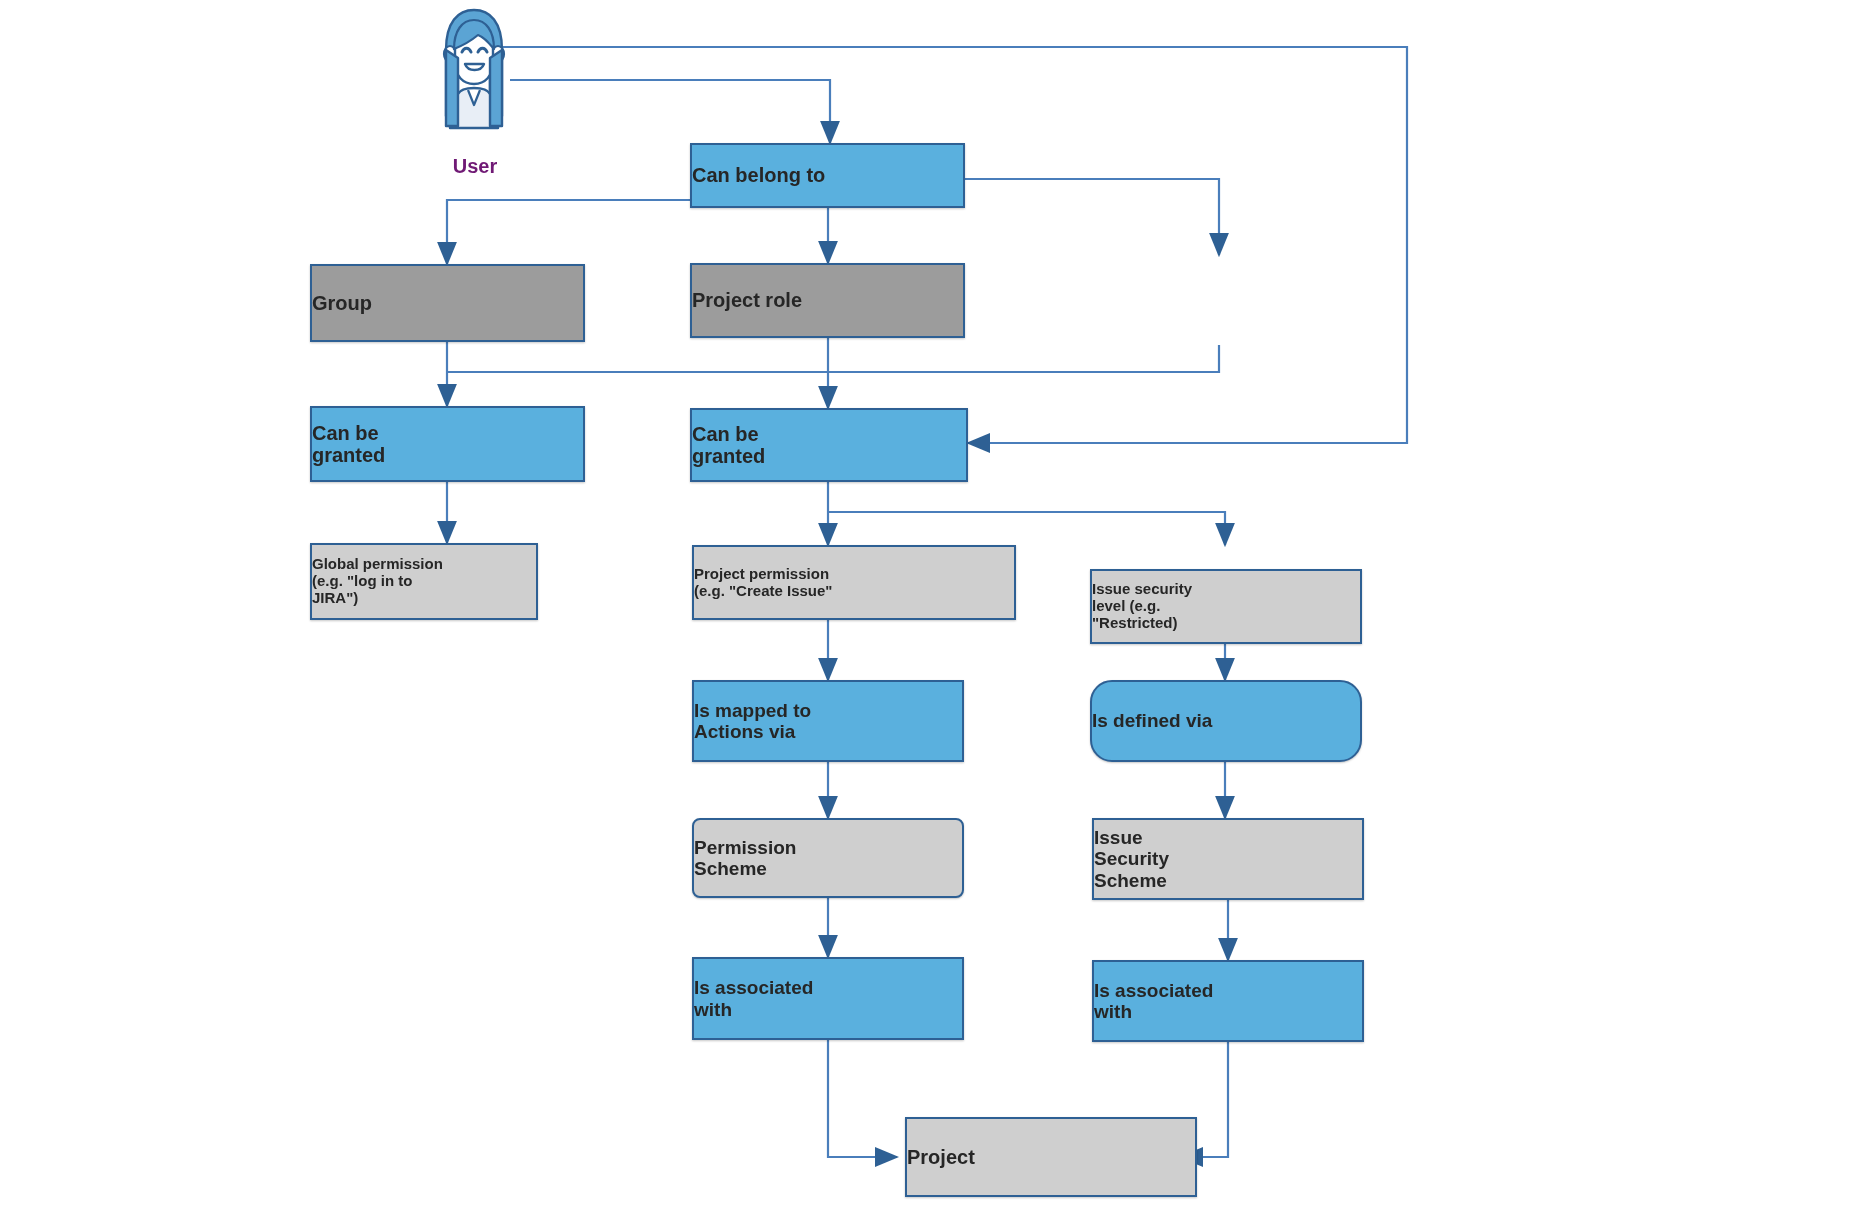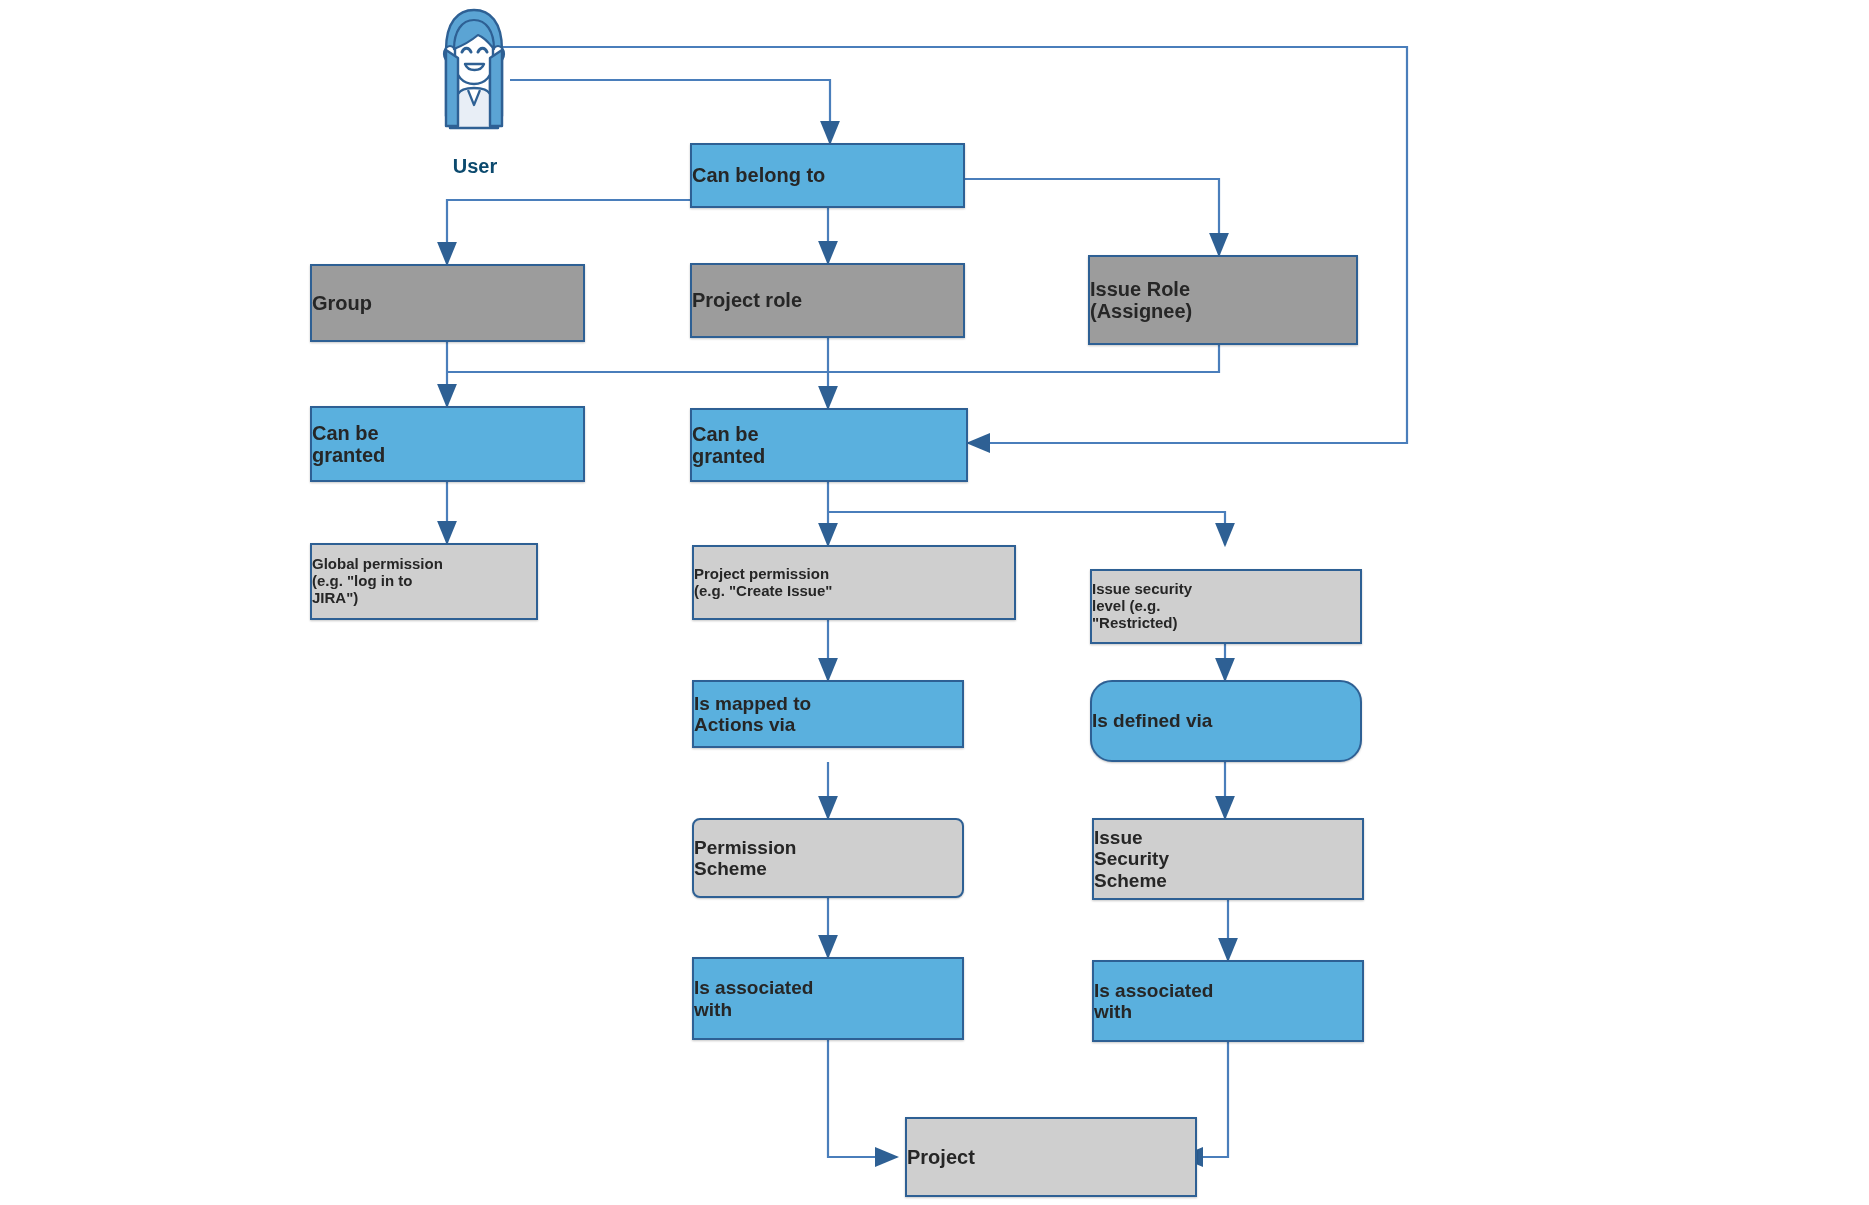--- a/index.html
+++ b/index.html
@@ -13,21 +13,21 @@
         box-shadow:0 1px 2px rgba(0,0,0,.22);}
   .node span{display:block;width:100%;}
   .blue{background:#5ab0de;}
   .gray{background:#9c9c9c;}
   .lgray{background:#cfcfcf;}
 
   .f20{font-size:20px;}
   .f19{font-size:19px;}
   .f15{font-size:15px;}
 
-  .user-label{position:absolute;font-weight:bold;font-size:20px;color:#0c4a6e;
+  .user-label{position:absolute;font-weight:bold;font-size:20px;color:#701a75;
               text-align:center;}
   #avatar{position:absolute;}
 </style>
 </head>
 <body>
 
 <div id="canvas">
 
   <svg id="edges" viewBox="0 0 1869 1205" xmlns="http://www.w3.org/2000/svg">
     <defs>
@@ -109,23 +109,20 @@
   </div>
 
   <div class="node gray f20" style="left:310px;top:264px;width:275px;height:78px;">
     <span>Group</span>
   </div>
 
   <div class="node gray f20" style="left:690px;top:263px;width:275px;height:75px;">
     <span>Project role</span>
   </div>
 
-  <div class="node gray f20" style="left:1088px;top:255px;width:270px;height:90px;">
-    <span>Issue Role<br>(Assignee)</span>
-  </div>
 
   <div class="node blue f20" style="left:310px;top:406px;width:275px;height:76px;">
     <span>Can be<br>granted</span>
   </div>
 
   <div class="node blue f20" style="left:690px;top:408px;width:278px;height:74px;">
     <span>Can be<br>granted</span>
   </div>
 
   <div class="node lgray f15" style="left:310px;top:543px;width:228px;height:77px;">
@@ -133,21 +130,21 @@
   </div>
 
   <div class="node lgray f15" style="left:692px;top:545px;width:324px;height:75px;">
     <span>Project permission<br>(e.g. "Create Issue"</span>
   </div>
 
   <div class="node lgray f15" style="left:1090px;top:569px;width:272px;height:75px;">
     <span>Issue security<br>level (e.g.<br>"Restricted)</span>
   </div>
 
-  <div class="node blue f19" style="left:692px;top:680px;width:272px;height:68px;">
+  <div class="node blue f19" style="left:692px;top:680px;width:272px;height:82px;">
     <span>Is mapped to<br>Actions via</span>
   </div>
 
   <div class="node blue f19" style="left:1090px;top:680px;width:272px;height:82px;border-radius:22px;">
     <span>Is defined via</span>
   </div>
 
   <div class="node lgray f19" style="left:692px;top:818px;width:272px;height:80px;border-radius:8px;">
     <span>Permission<br>Scheme</span>
   </div>

